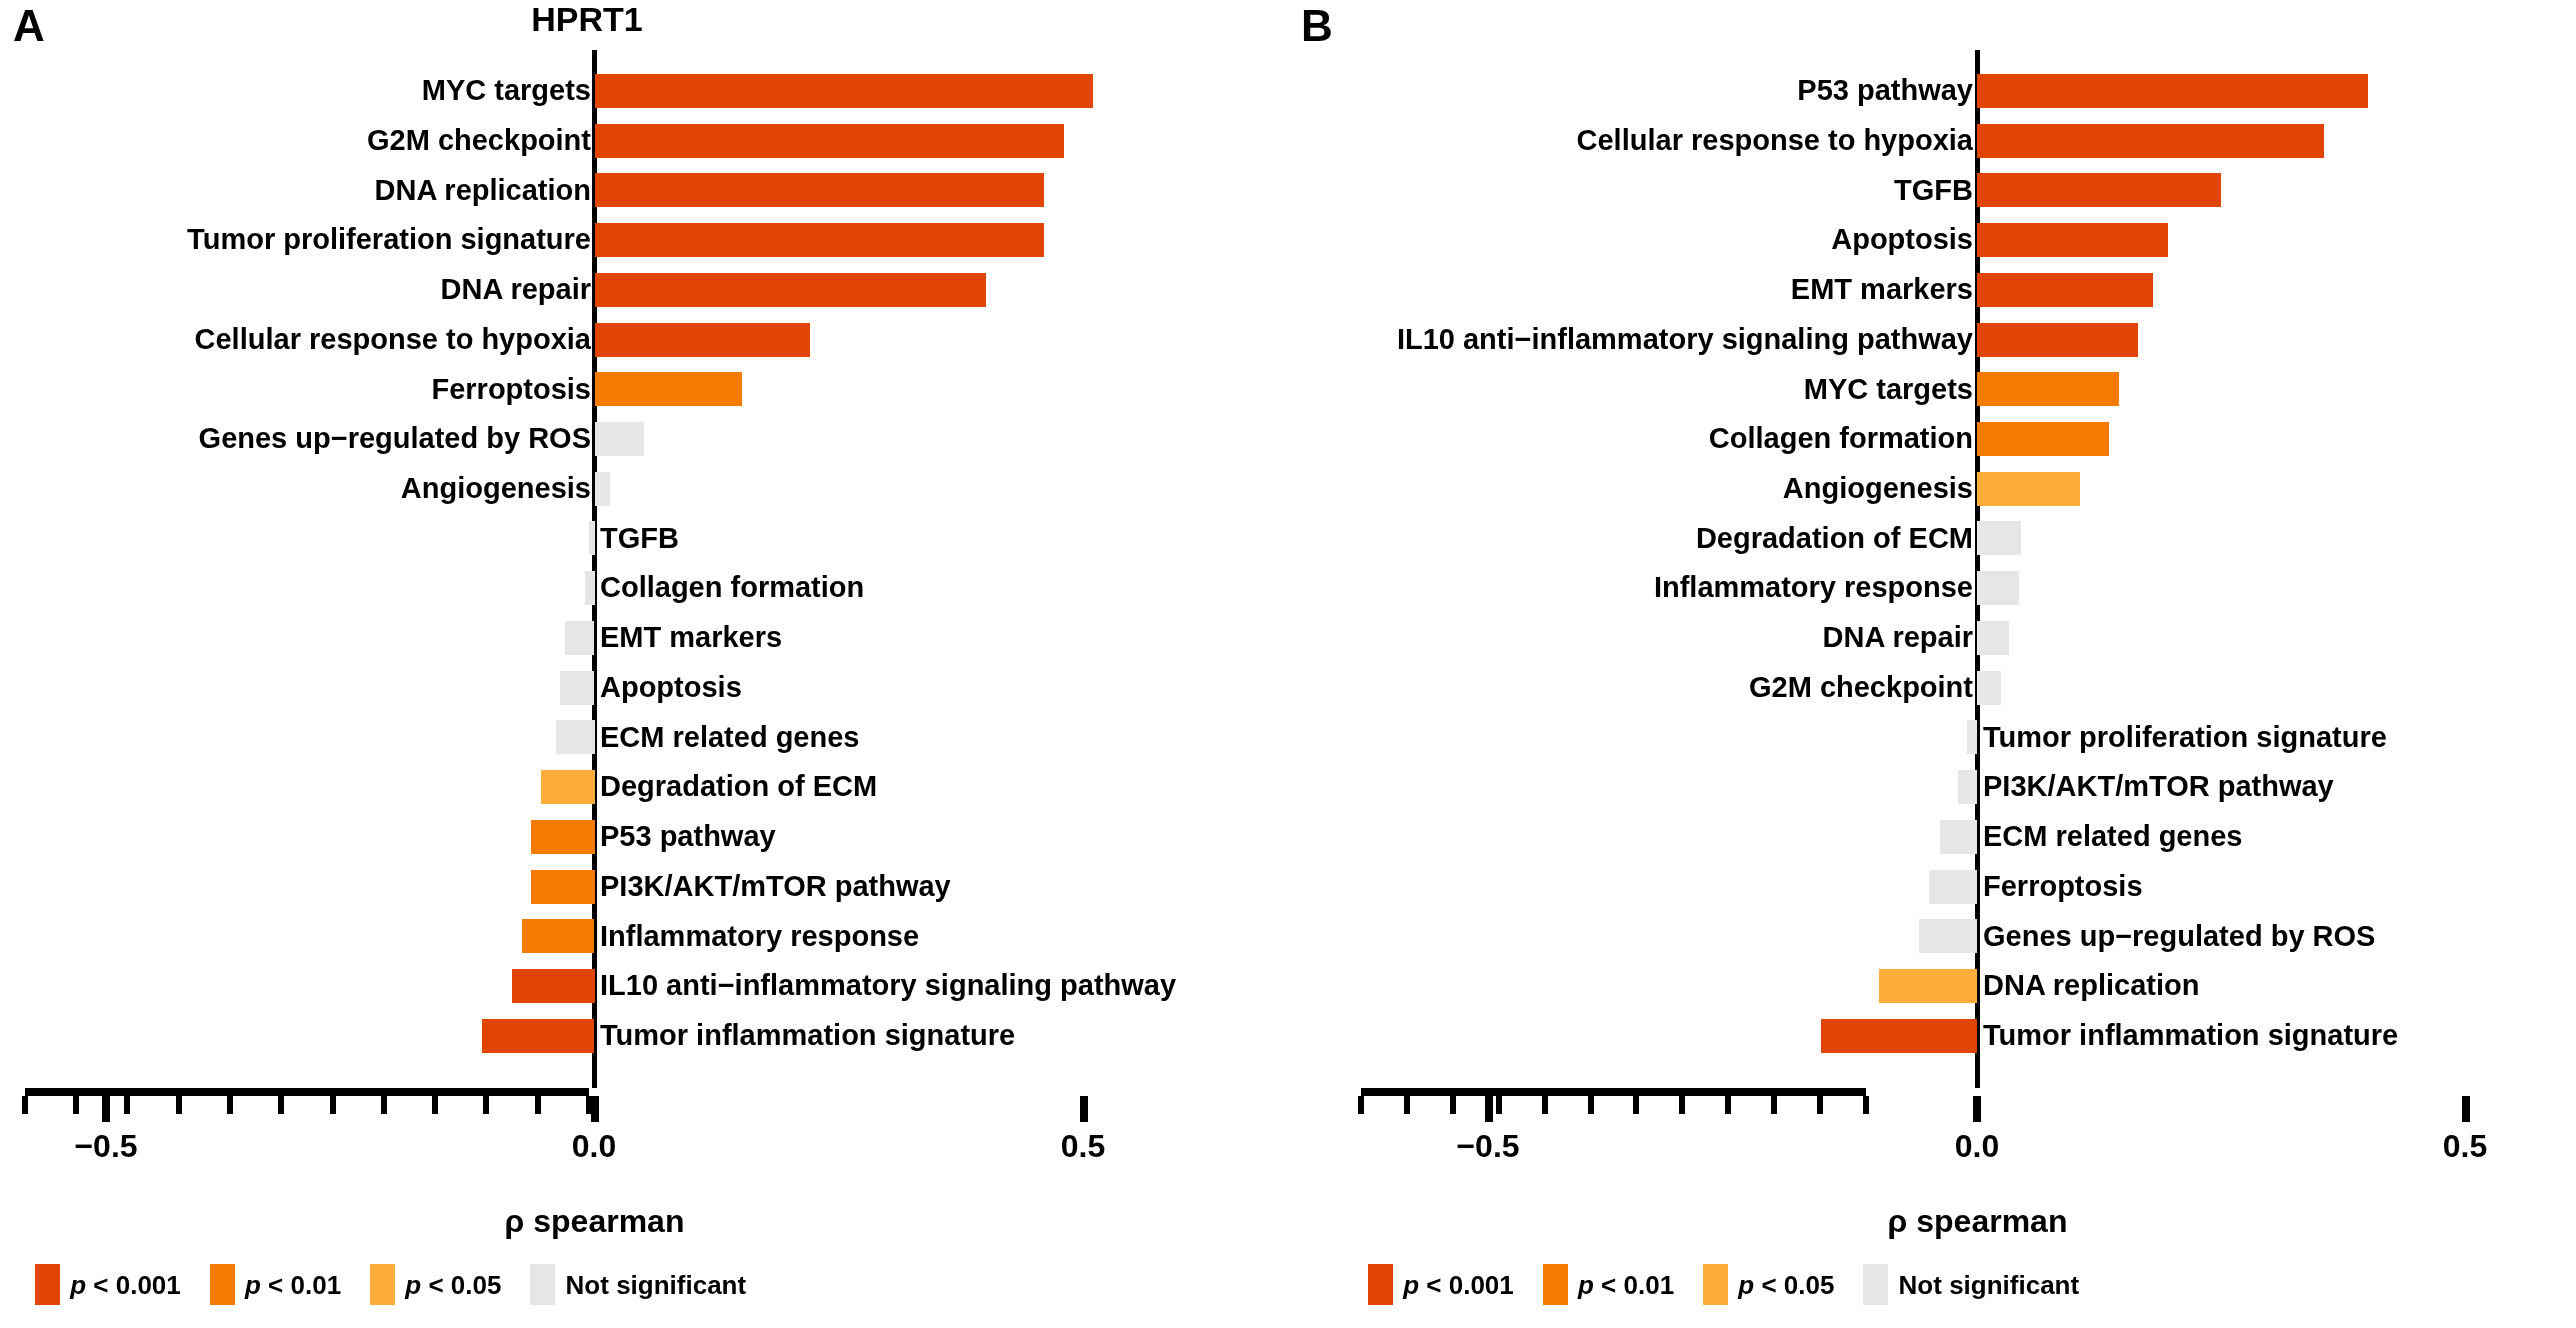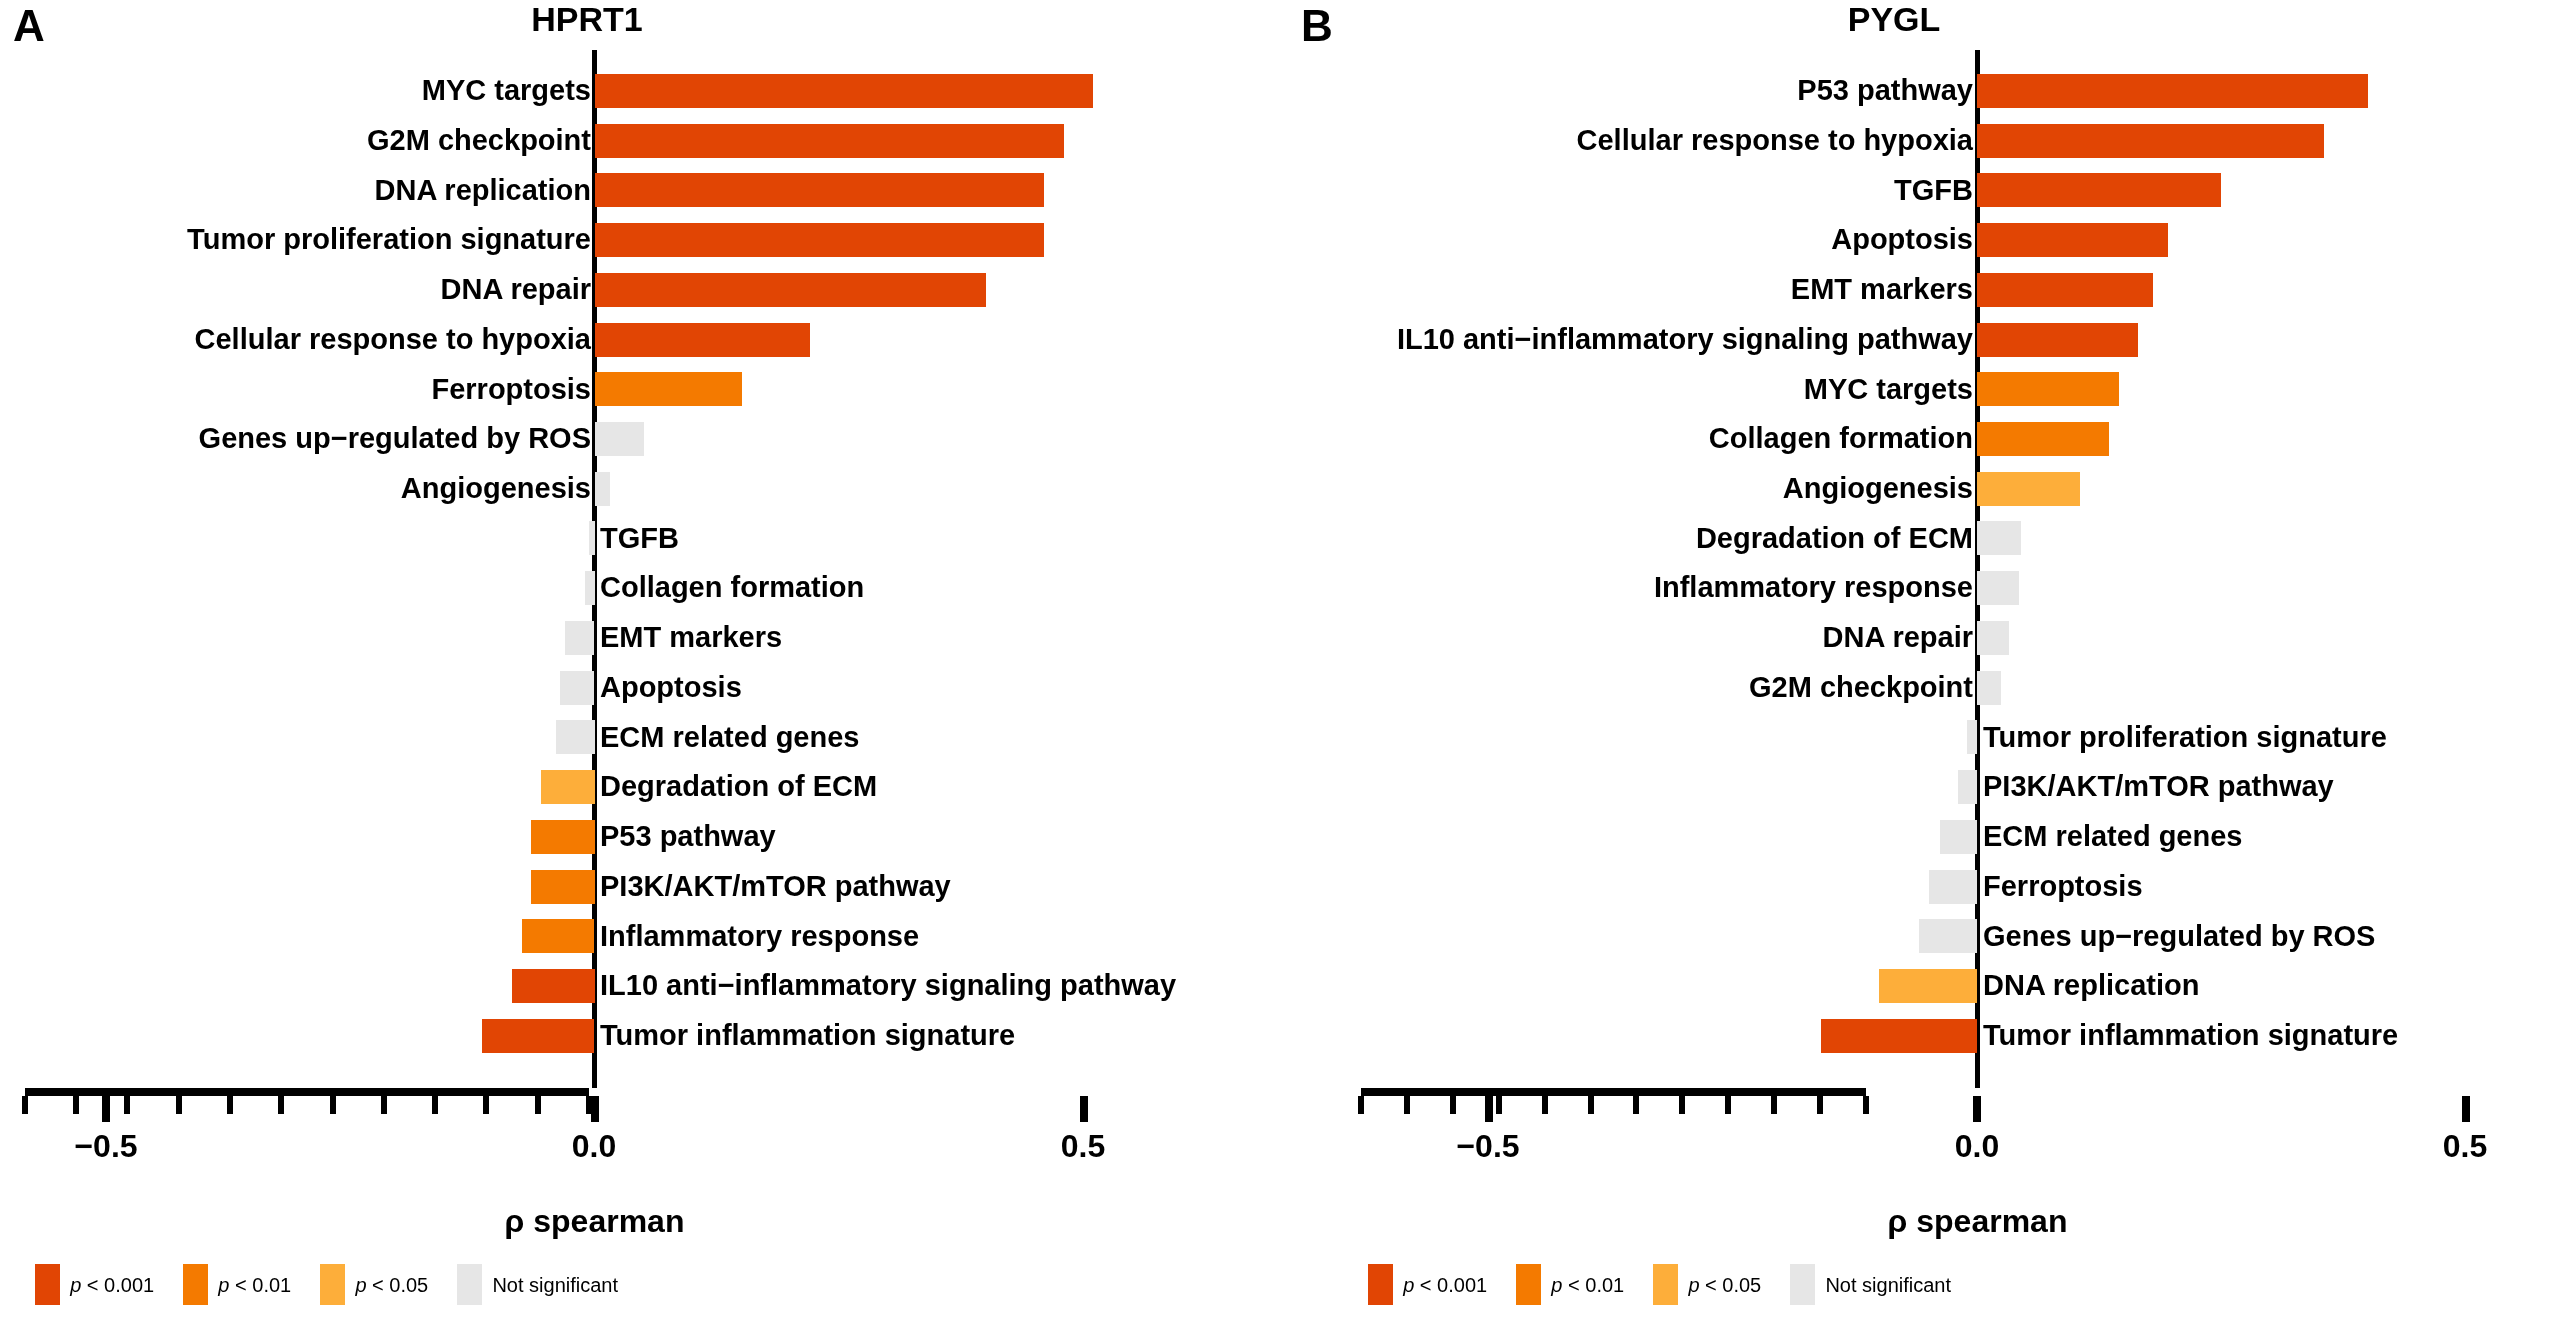--- a/index.html
+++ b/index.html
@@ -46,21 +46,21 @@
   }
   .xaxistitle{
     position:absolute;font-size:32px;font-weight:bold;
     text-align:center;white-space:nowrap;line-height:1;
   }
 
   
   .legend{position:absolute;display:flex;align-items:center;}
   .legend-item{display:flex;align-items:center;margin-right:29px;}
   .legend-swatch{width:25px;height:41px;display:inline-block;margin-right:10.2px;}
-  .legend-text{font-size:20px;font-weight:normal;white-space:nowrap;line-height:1;}
+  .legend-text{font-size:26px;font-weight:bold;white-space:nowrap;line-height:1;}
   .legend-text .ital{font-style:italic;}
 </style>
 </head>
 <body>
 
 <div class="figure">
 
   <div class="panel panel-a">
     <div class="panel-letter">A</div>
     <div class="panel-title">HPRT1</div>
@@ -142,21 +142,20 @@
         </div>
         <div class="legend-item">
           <span class="legend-swatch" style="background: rgb(230, 230, 230);"></span>
           <span class="legend-text">Not significant</span>
         </div>
       </div>
   </div>
 
   <div class="panel panel-b">
     <div class="panel-letter">B</div>
-    <div class="panel-title">PYGL</div>
     <div class="plot" id="plot-b">
         <div class="zeroline" style="left: 687px; top: 50px; height: 1038px;"></div>
         <div class="bar" style="top: 74px; height: 34px; background: rgb(225, 69, 4); left: 689px; width: 391px;"></div>
         <div class="catlabel right" style="top: 73px; right: 603px;">P53 pathway</div>
         <div class="bar" style="top: 124px; height: 34px; background: rgb(225, 69, 4); left: 689px; width: 347px;"></div>
         <div class="catlabel right" style="top: 123px; right: 603px;">Cellular response to hypoxia</div>
         <div class="bar" style="top: 173px; height: 34px; background: rgb(225, 69, 4); left: 689px; width: 244px;"></div>
         <div class="catlabel right" style="top: 173px; right: 603px;">TGFB</div>
         <div class="bar" style="top: 223px; height: 34px; background: rgb(225, 69, 4); left: 689px; width: 191px;"></div>
         <div class="catlabel right" style="top: 222px; right: 603px;">Apoptosis</div>

